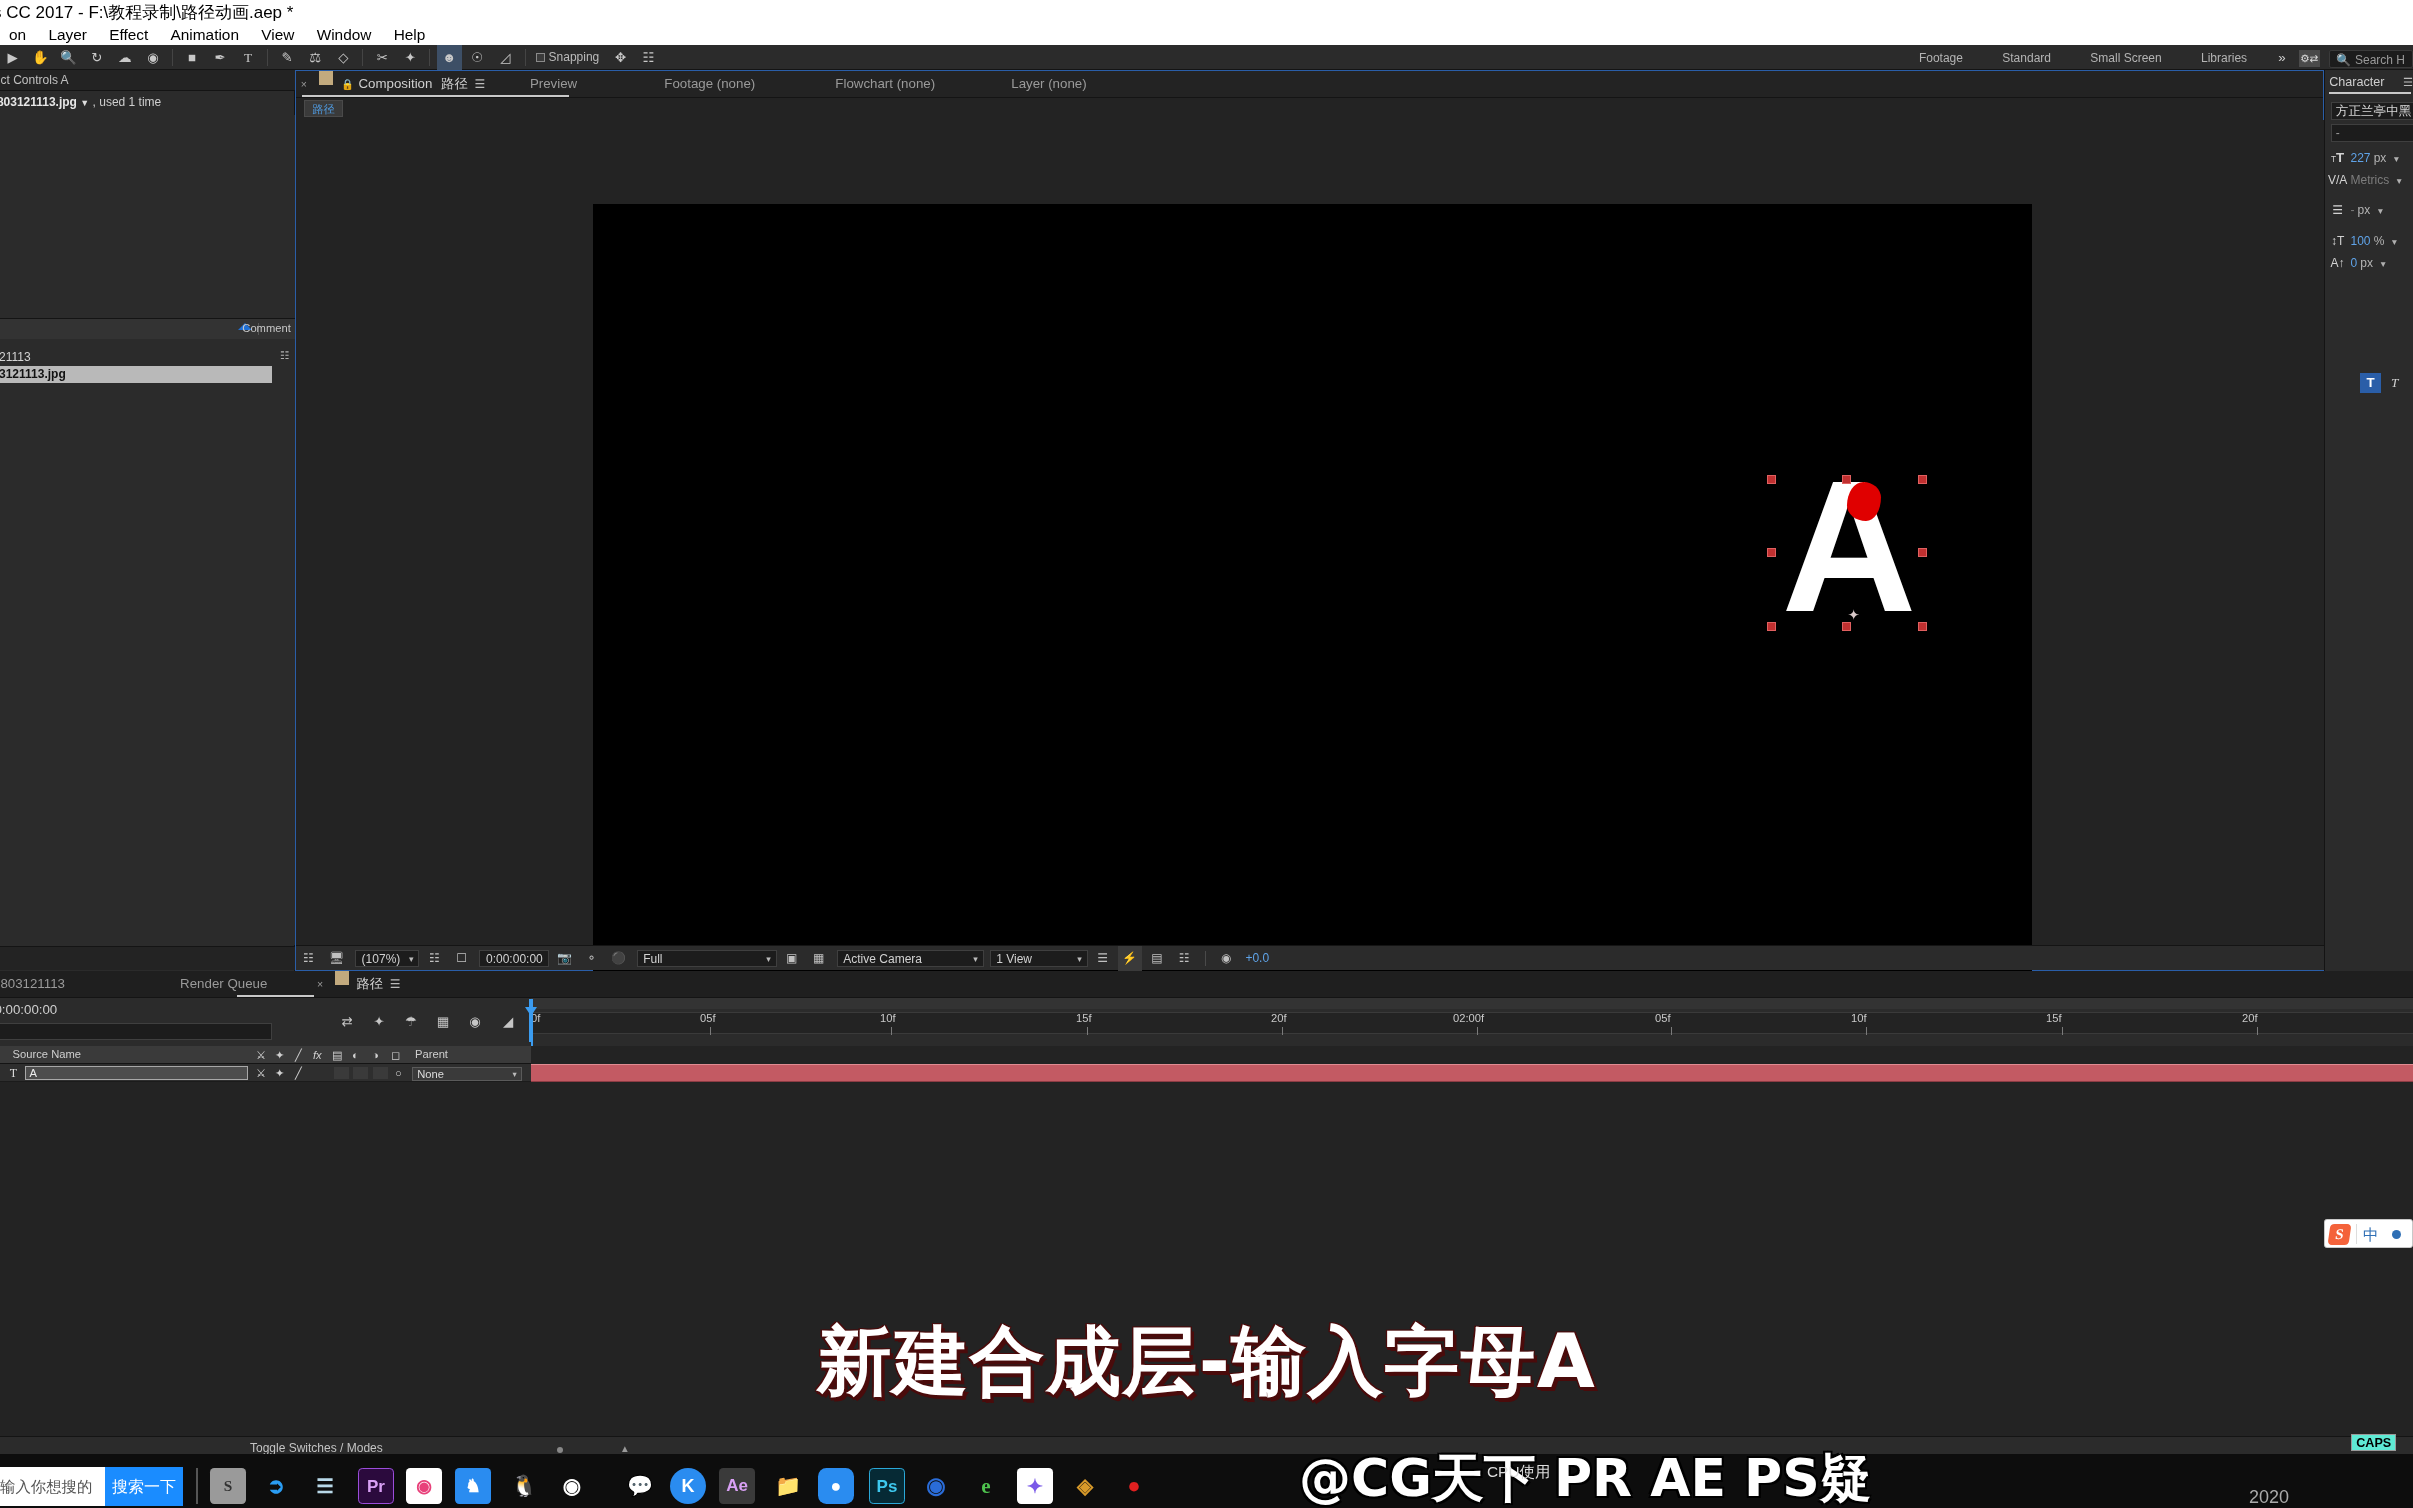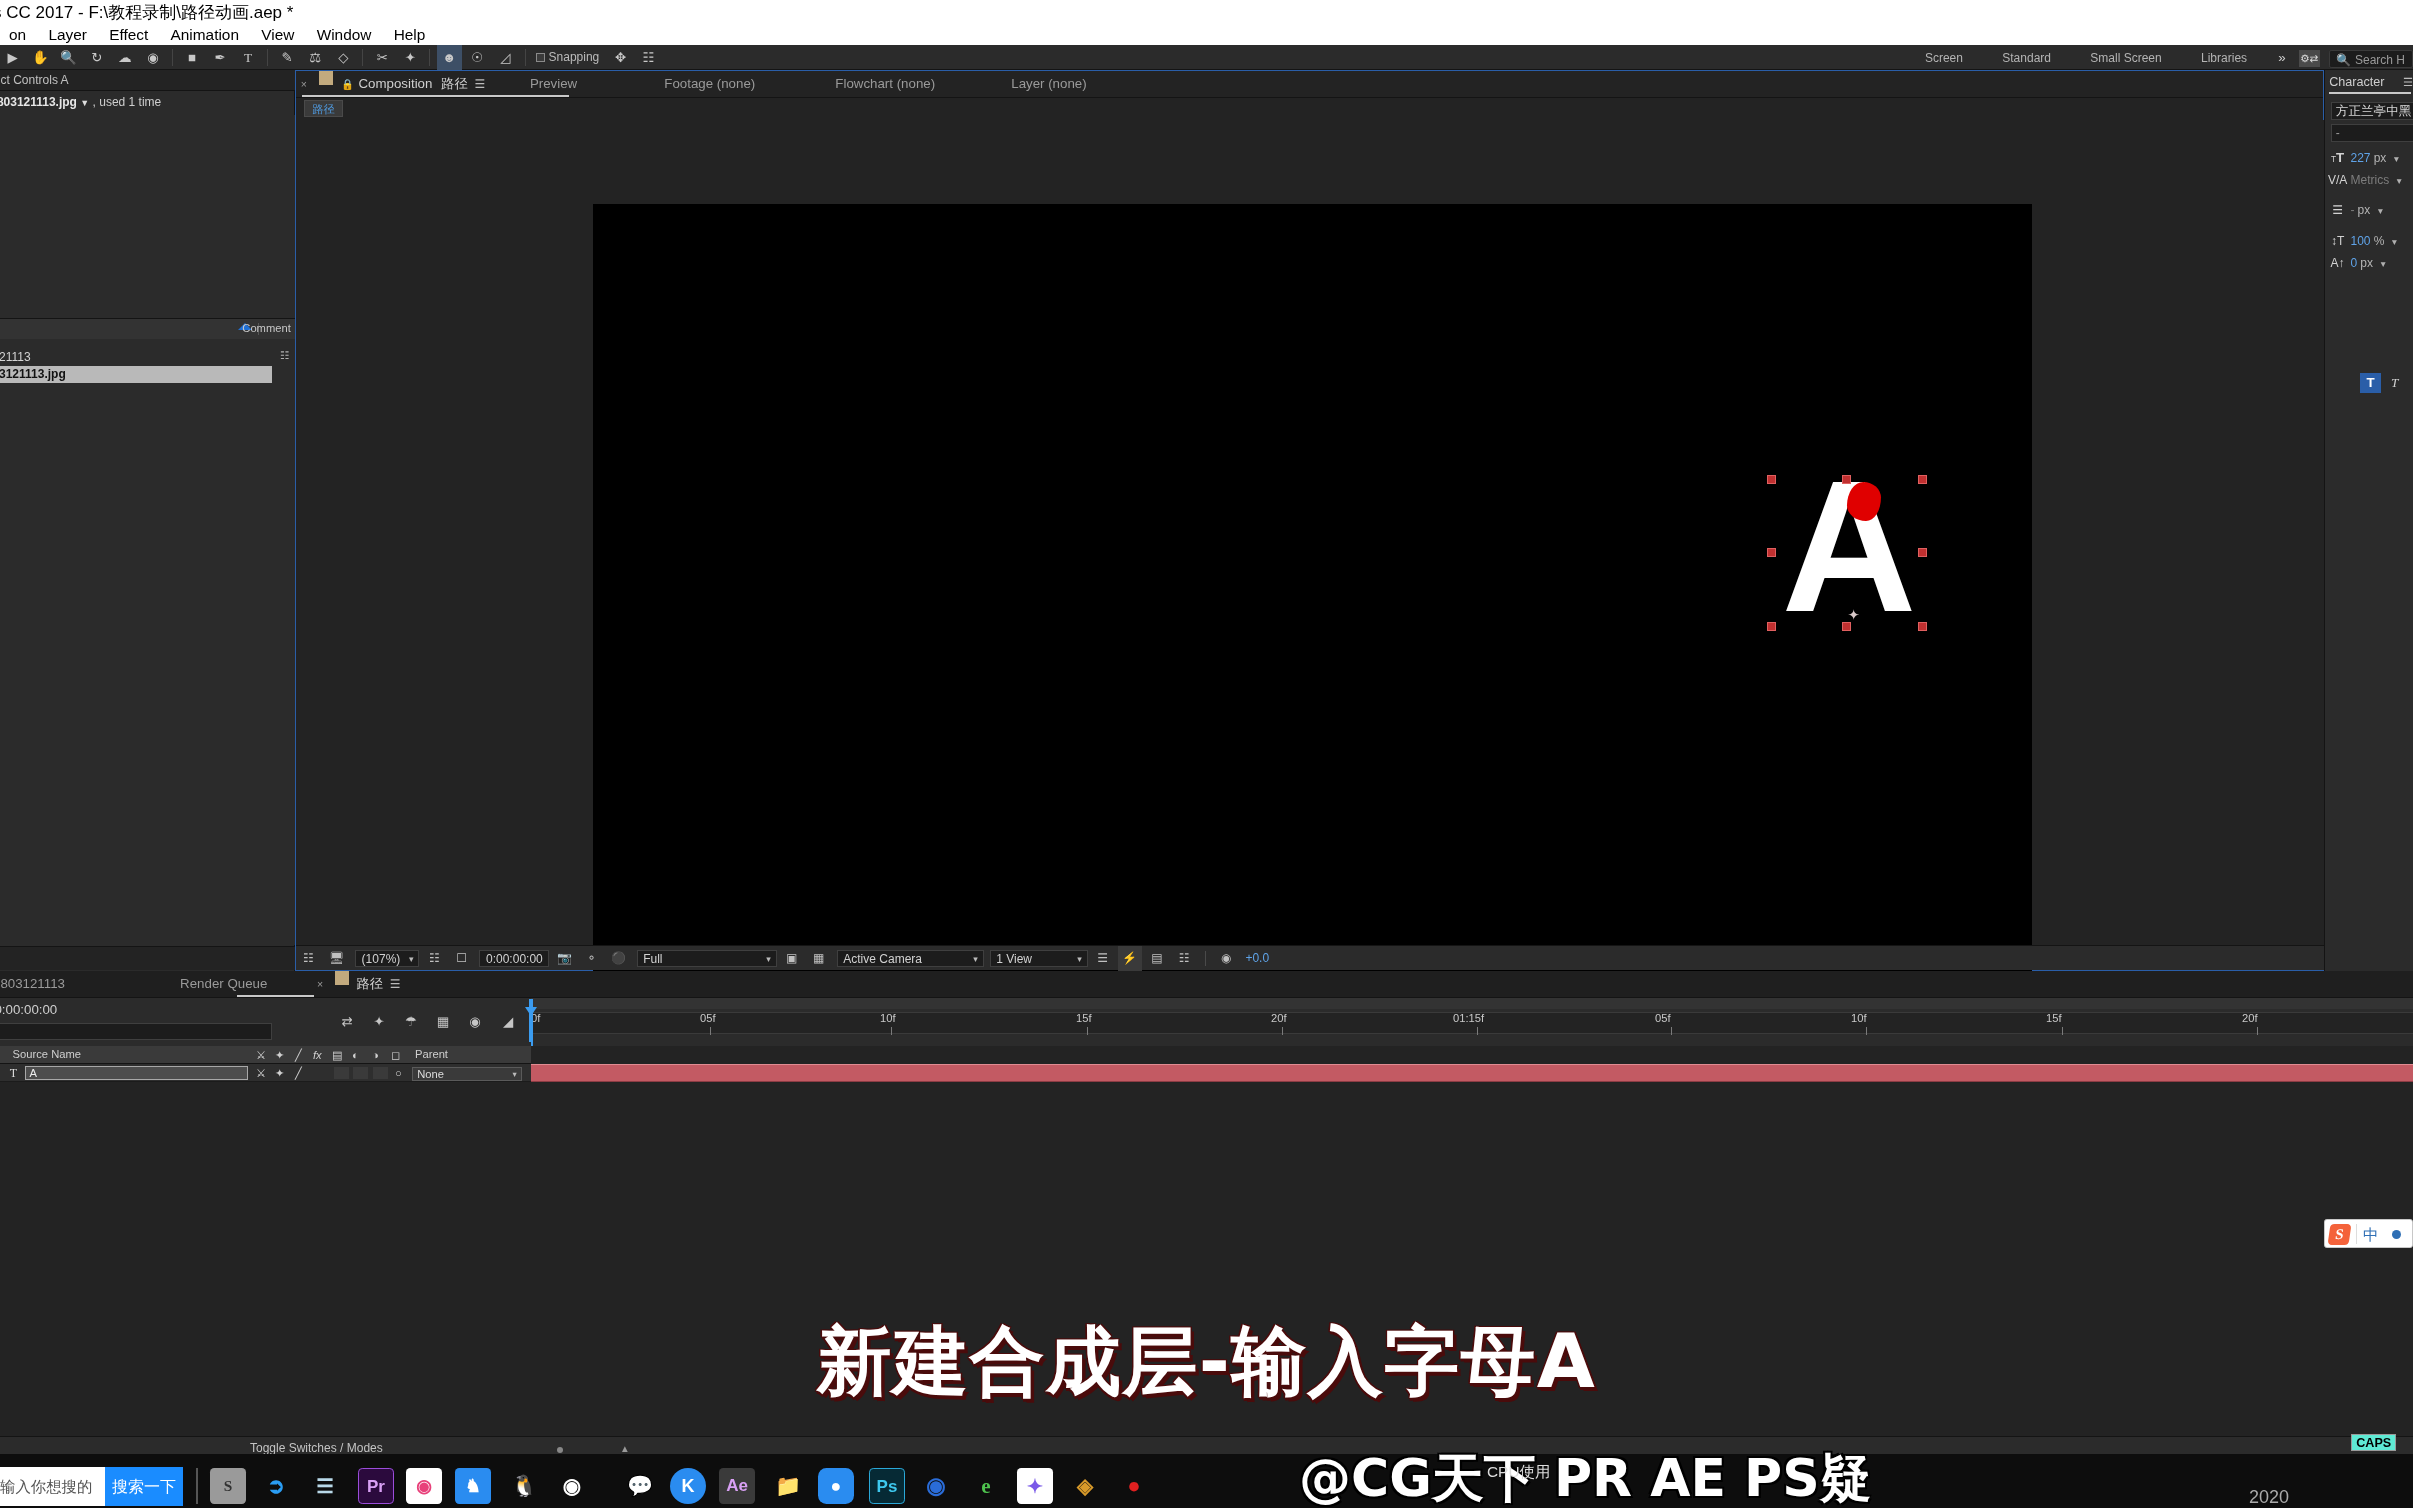--- a/index.html
+++ b/index.html
@@ -267,21 +267,21 @@
     <span class="tool">◿</span>
     <span class="tsep"></span>
     <span class="snapbox">
       <span class="cb"></span><span>Snapping</span>
     </span>
     <span class="tool" style="margin-left:5.6px;">✥</span>
     <span class="tool">☷</span>
   </div>
 
   <div class="wsbar">
-    <span class="ws">Screen</span>
+    <span class="ws">Footage</span>
     <span class="ws">Standard</span>
     <span class="ws">Small Screen</span>
     <span class="ws">Libraries</span>
     <span class="chev">»</span>
     <span class="wsgear">⚙⇄</span>
     <span class="searchbox">🔍
       <span>Search H</span>
     </span>
   </div>
 
@@ -450,21 +450,21 @@
     </div>
 
     <div class="ruler">
       <div class="workbar" style="position:absolute;left:0;top:0;width:1883px;"></div>
       <div class="ruler-strip"></div>
       <span class="tick" style="left:0px;">0f</span>
       <span class="tick" style="left:169px;">05f</span>
       <span class="tick" style="left:349px;">10f</span>
       <span class="tick" style="left:545px;">15f</span>
       <span class="tick" style="left:740px;">20f</span>
-      <span class="tick" style="left:922px;">01:15f</span>
+      <span class="tick" style="left:922px;">02:00f</span>
       <span class="tick" style="left:1124px;">05f</span>
       <span class="tick" style="left:1320px;">10f</span>
       <span class="tick" style="left:1515px;">15f</span>
       <span class="tick" style="left:1711px;">20f</span>
 
       <span class="tickline" style="left:179px;"></span>
       <span class="tickline" style="left:360px;"></span>
       <span class="tickline" style="left:556px;"></span>
       <span class="tickline" style="left:751px;"></span>
       <span class="tickline" style="left:946px;"></span>

